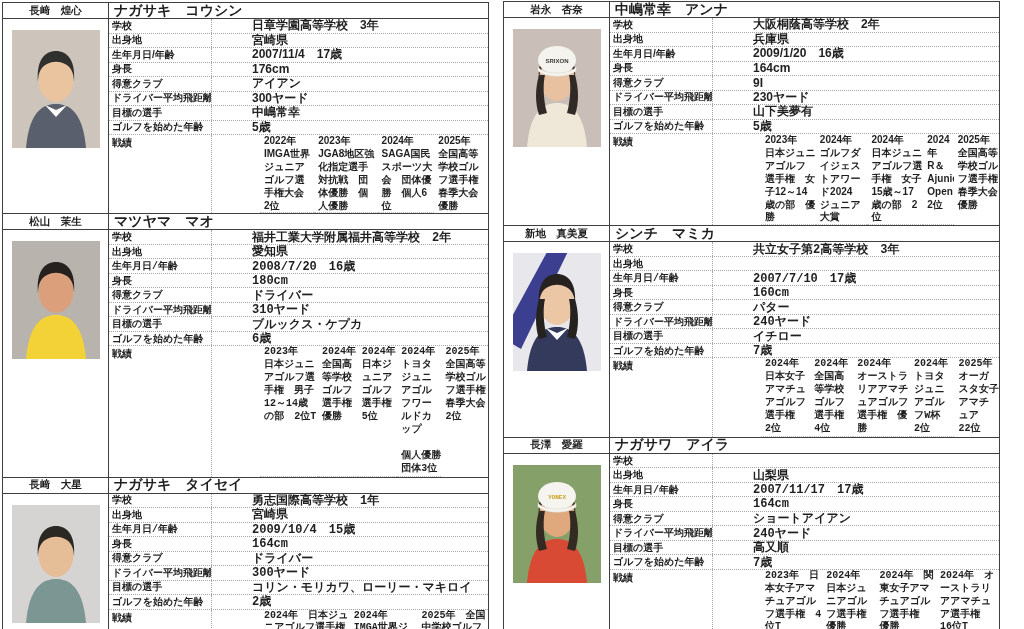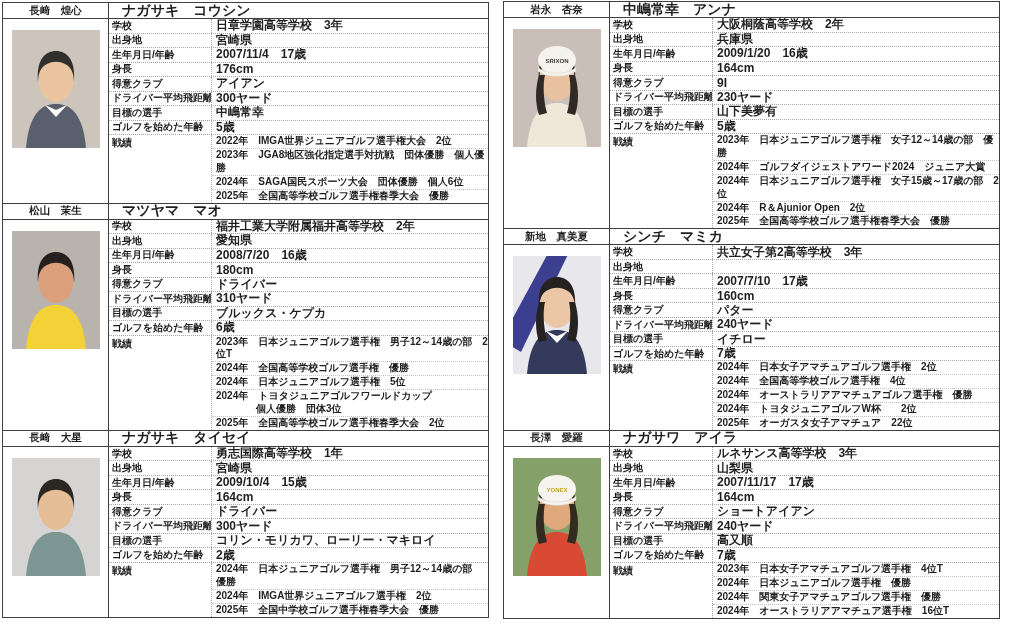--- a/index.html
+++ b/index.html
@@ -5,47 +5,47 @@
   html,body{margin:0;padding:0;}
   body{
     width:1024px;height:629px;overflow:hidden;position:relative;background:#ffffff;
     font-family:"Liberation Sans","DejaVu Sans",sans-serif;font-weight:700;color:#1f1f1f;
     -webkit-font-smoothing:antialiased;
   }
   .panel{position:absolute;background:#fff;border:1.5px solid #3f3f3f;box-sizing:border-box;}
   .panel-left{left:2px;top:2px;width:487px;}
   .panel-right{left:503px;top:1px;width:497px;}
   .profile{display:block;}
-  .profile + .profile{border-top:1.5px solid #3f3f3f;}
-  .name-row{display:flex;height:15px;border-bottom:1.2px solid #3f3f3f;gap:8px;}
+  .profile + .profile{border-top:1.5px solid #3f3f3f;font-family:Liberation Mono, monospace;}
+  .name-row{display:flex;height:15px;border-bottom:1.2px solid #3f3f3f;}
   .name-kanji{
     width:106px;border-right:1px solid #3f3f3f;box-sizing:border-box;
     display:flex;align-items:center;justify-content:center;
     font-size:10.5px;white-space:nowrap;overflow:hidden;
   }
   .name-kana{flex:1;display:flex;align-items:center;padding-left:5px;font-size:14px;white-space:nowrap;overflow:hidden;}
   .body-row{display:flex;align-items:stretch;}
   .photo-cell{
     width:106px;border-right:1px solid #3f3f3f;box-sizing:border-box;
     padding-top:11px;display:flex;justify-content:center;align-items:flex-start;
   }
   .photo{width:88px;height:118px;display:block;}
   .table-cell{flex:1;display:flex;flex-direction:column;min-width:0;}
-  .field-row{display:flex;height:14.5px;border-bottom:1px dotted #a6a6a6;box-sizing:border-box;}
+  .field-row{display:flex;height:14.5px;border-bottom:1px dotted #a6a6a6;box-sizing:border-box;gap:36px;}
   .field-label{
     width:103px;box-sizing:border-box;border-right:1px dotted #a6a6a6;
     padding-left:3px;font-size:10px;display:flex;align-items:center;white-space:nowrap;overflow:hidden;
   }
   .field-value{flex:1;padding-left:4px;font-size:12px;display:flex;align-items:center;white-space:nowrap;overflow:hidden;}
   .results-row{display:flex;flex:1;}
   .results-label{
     width:103px;box-sizing:border-box;border-right:1px dotted #a6a6a6;
     padding-left:3px;padding-top:1px;font-size:10px;white-space:nowrap;overflow:hidden;
   }
-  .results-lines{flex:1;display:flex;flex-direction:column;min-width:0;}
+  .results-lines{flex:1;display:flex;flex-direction:row;min-width:0;margin-left:48px;}
   .result-line{
     font-size:10px;line-height:12.9px;padding-left:4px;
     border-bottom:1px dotted #c2c2c2;white-space:pre-line;overflow:hidden;
   }
   .result-line:last-child{border-bottom:none;}
 </style>
 </head>
 <body>
 
 <div class="panel panel-left">
@@ -410,21 +410,20 @@
           <g class="ph-cap-group">
             <ellipse cx="44" cy="31" rx="19" ry="14" class="ph-cap" fill="#f6f4ef"></ellipse>
             <path class="ph-cap-brim" d="M25,38 C31,46 57,46 63,38 L63,42 C55,49 33,49 25,42 Z" fill="#f6f4ef" stroke="#d8d5cc" stroke-width="0.5"></path>
             <text class="ph-cap-logo" x="44" y="34" text-anchor="middle" font-size="6" fill="#c9a227" font-weight="700">YONEX</text>
           </g>
         </svg>
       </div>
       <div class="table-cell">
         <div class="field-row">
           <div class="field-label">学校</div>
-          <div class="field-value">ルネサンス高等学校　3年</div>
         </div>
         <div class="field-row">
           <div class="field-label">出身地</div>
           <div class="field-value">山梨県</div>
         </div>
         <div class="field-row">
           <div class="field-label">生年月日/年齢</div>
           <div class="field-value">2007/11/17　17歳</div>
         </div>
         <div class="field-row">

